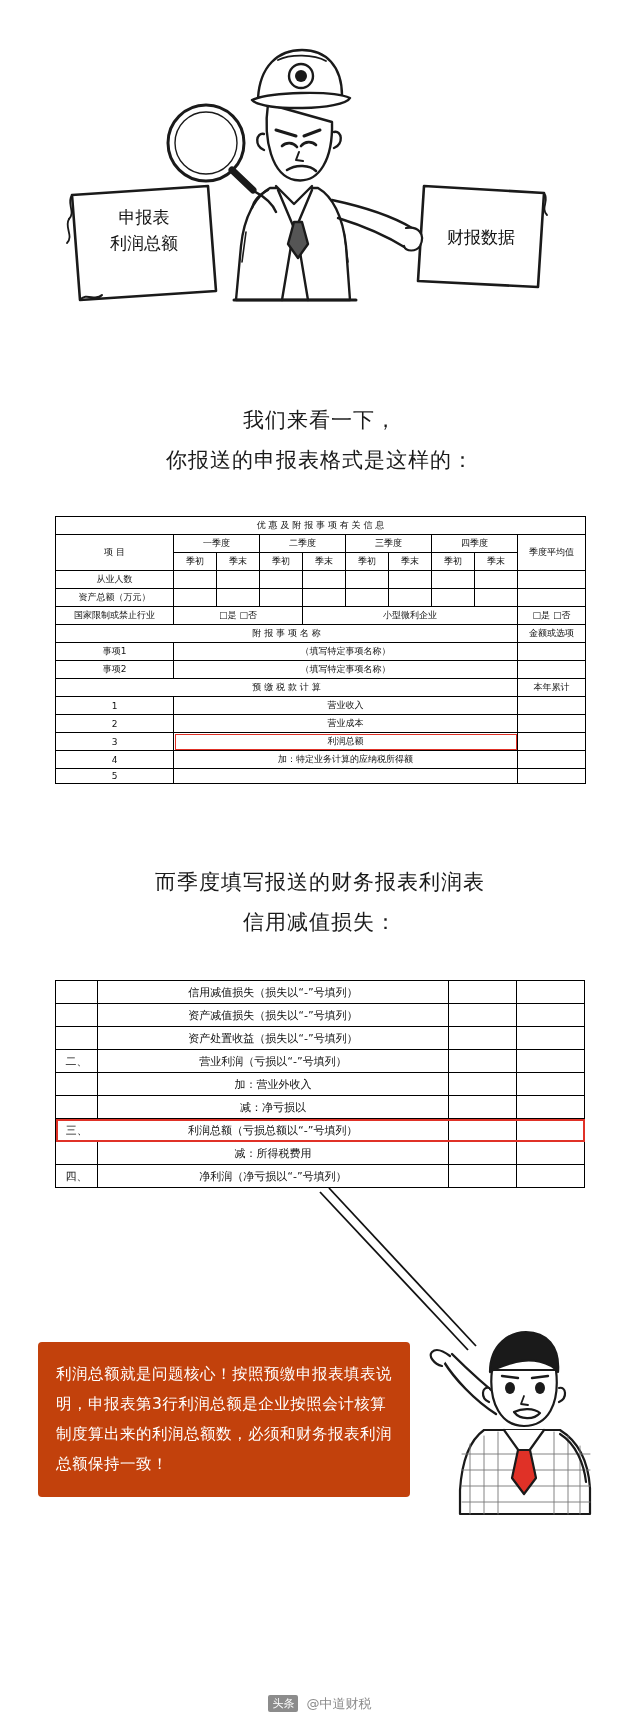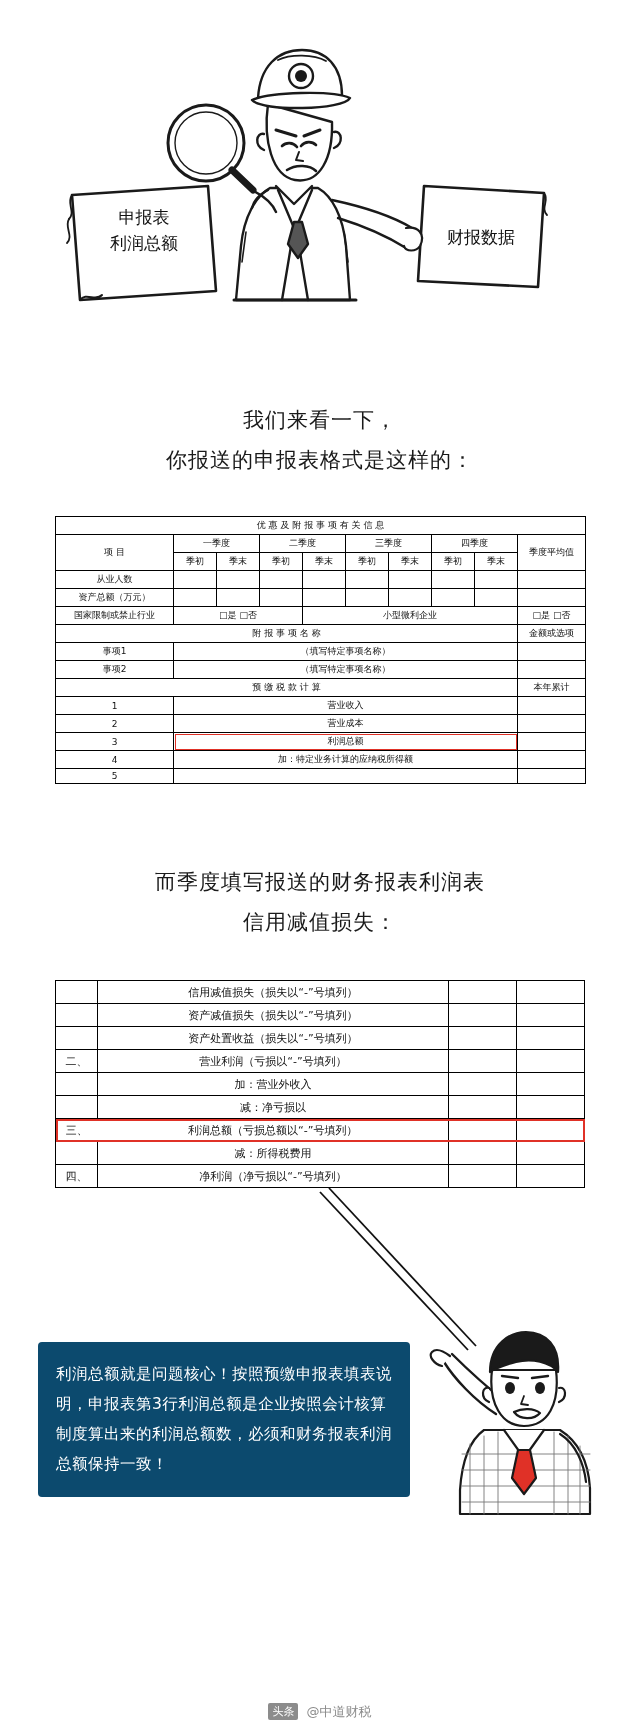--- a/index.html
+++ b/index.html
@@ -90,21 +90,21 @@
     height: 210px;
     pointer-events: none;
   }
 
   
   .callout {
     position: absolute;
     left: 38px;
     top: 1342px;
     width: 372px;
-    background: #0c4a6e;
+    background: #c2410c;
     color: #ffffff;
     border-radius: 4px;
     padding: 17px 18px 18px 18px;
     font-family: "DejaVu Sans", sans-serif;
     font-size: 15.5px;
     line-height: 30px;
     letter-spacing: 0.5px;
   }
 
   
@@ -113,21 +113,21 @@
     left: 404px;
     top: 1318px;
     width: 230px;
     height: 200px;
   }
 
   
   .footer {
     position: absolute;
     left: 0;
-    bottom: 6px;
+    bottom: 14px;
     width: 640px;
     text-align: center;
     font-family: "DejaVu Sans", sans-serif;
     font-size: 13px;
     color: #8a8a8a;
   }
   .footer .logo-box {
     display: inline-block;
     background: #8c8c8c;
     color: #fff;

